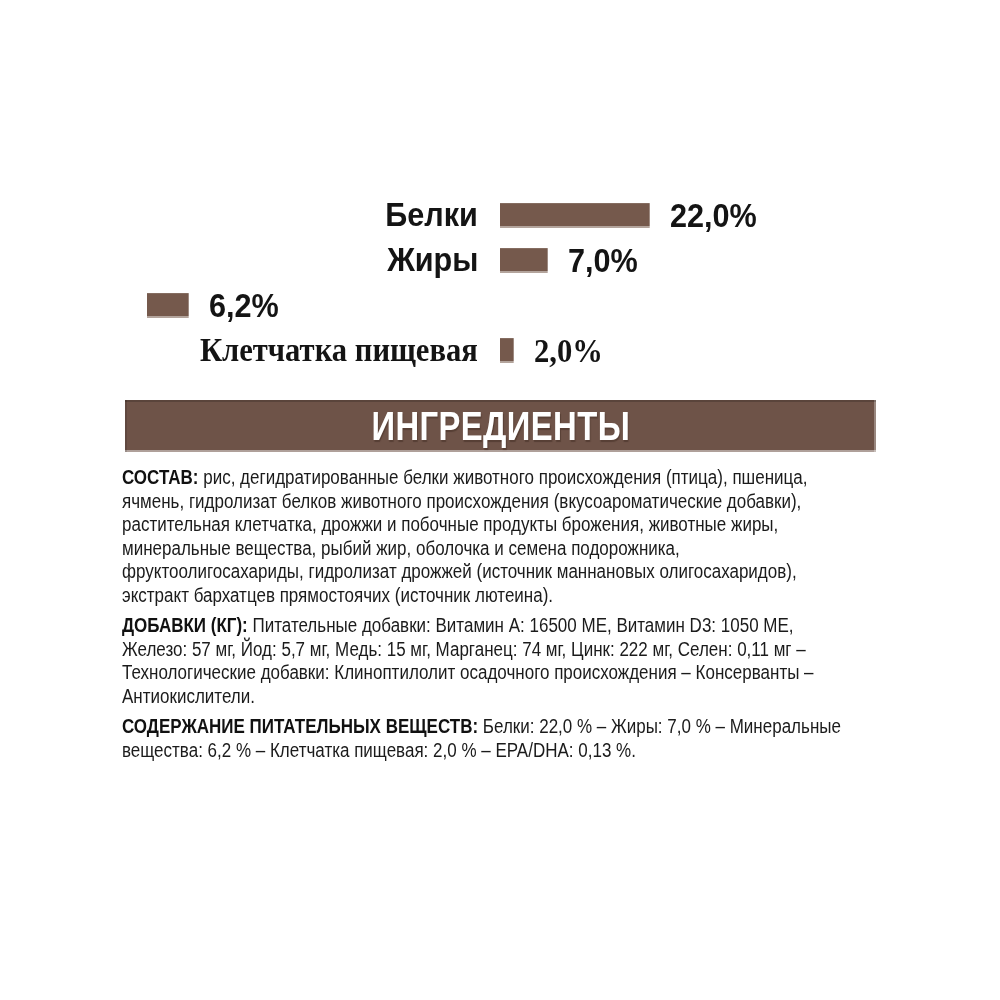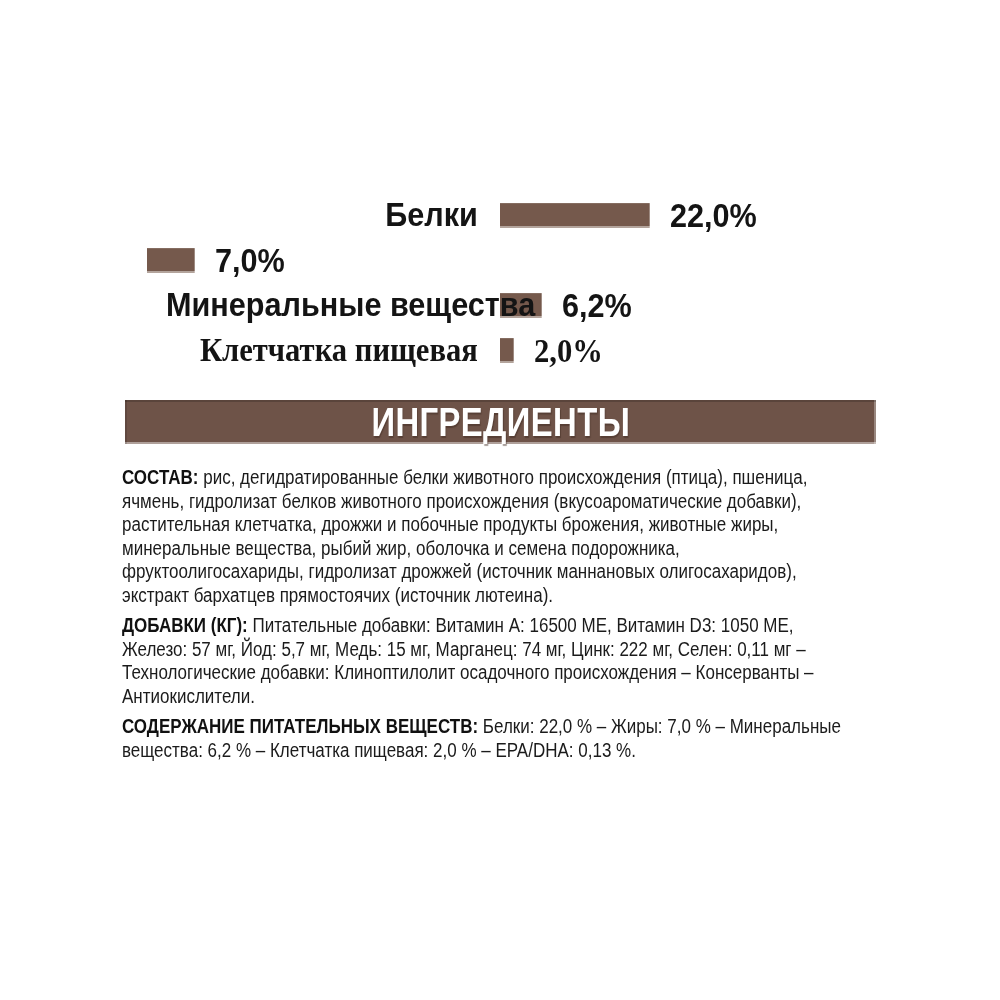--- a/index.html
+++ b/index.html
@@ -24,21 +24,21 @@
     background: var(--brown, #6e5348);
     display: flex;
     align-items: center;
     justify-content: center;
     box-shadow: inset 0 2px 0 rgba(0,0,0,0.18),
                 inset 2px 0 0 rgba(0,0,0,0.12),
                 inset 0 -2px 0 rgba(255,255,255,0.45),
                 inset -2px 0 0 rgba(255,255,255,0.30);
   }
   .banner-1 { top: 124px; height: 50px; }
-  .banner-2 { top: 400px; height: 44px; text-align: right; }
+  .banner-2 { top: 400px; height: 52px; text-align: right; }
   .banner-text {
     display: inline-block;
     font-size: 40px;
     font-weight: bold;
     color: #ffffff;
     letter-spacing: 0.5px;
     white-space: nowrap;
     transform: scaleX(0.82);
     transform-origin: center center;
     text-shadow: 1px 2px 1px rgba(60,40,30,0.45);
@@ -121,28 +121,28 @@
 
     <div class="chart-row">
       <div class="chart-label-cell">
         <span class="chart-label">Белки</span>
       </div>
       <div class="chart-bar" style="width: 149.6px;"></div>
       <span class="chart-value">22,0%</span>
     </div>
 
     <div class="chart-row">
+      <div class="chart-label-cell">
+        <span class="chart-label">Жиры</span>
+      </div>
       <div class="chart-bar" style="width: 47.6px;"></div>
       <span class="chart-value">7,0%</span>
     </div>
 
     <div class="chart-row">
-      <div class="chart-label-cell">
-        <span class="chart-label">Минеральные вещества</span>
-      </div>
       <div class="chart-bar" style="width: 42.16px;"></div>
       <span class="chart-value">6,2%</span>
     </div>
 
     <div class="chart-row">
       <div class="chart-label-cell">
         <span class="chart-label">Клетчатка пищевая</span>
       </div>
       <div class="chart-bar" style="width: 13.6px;"></div>
       <span class="chart-value">2,0%</span>

